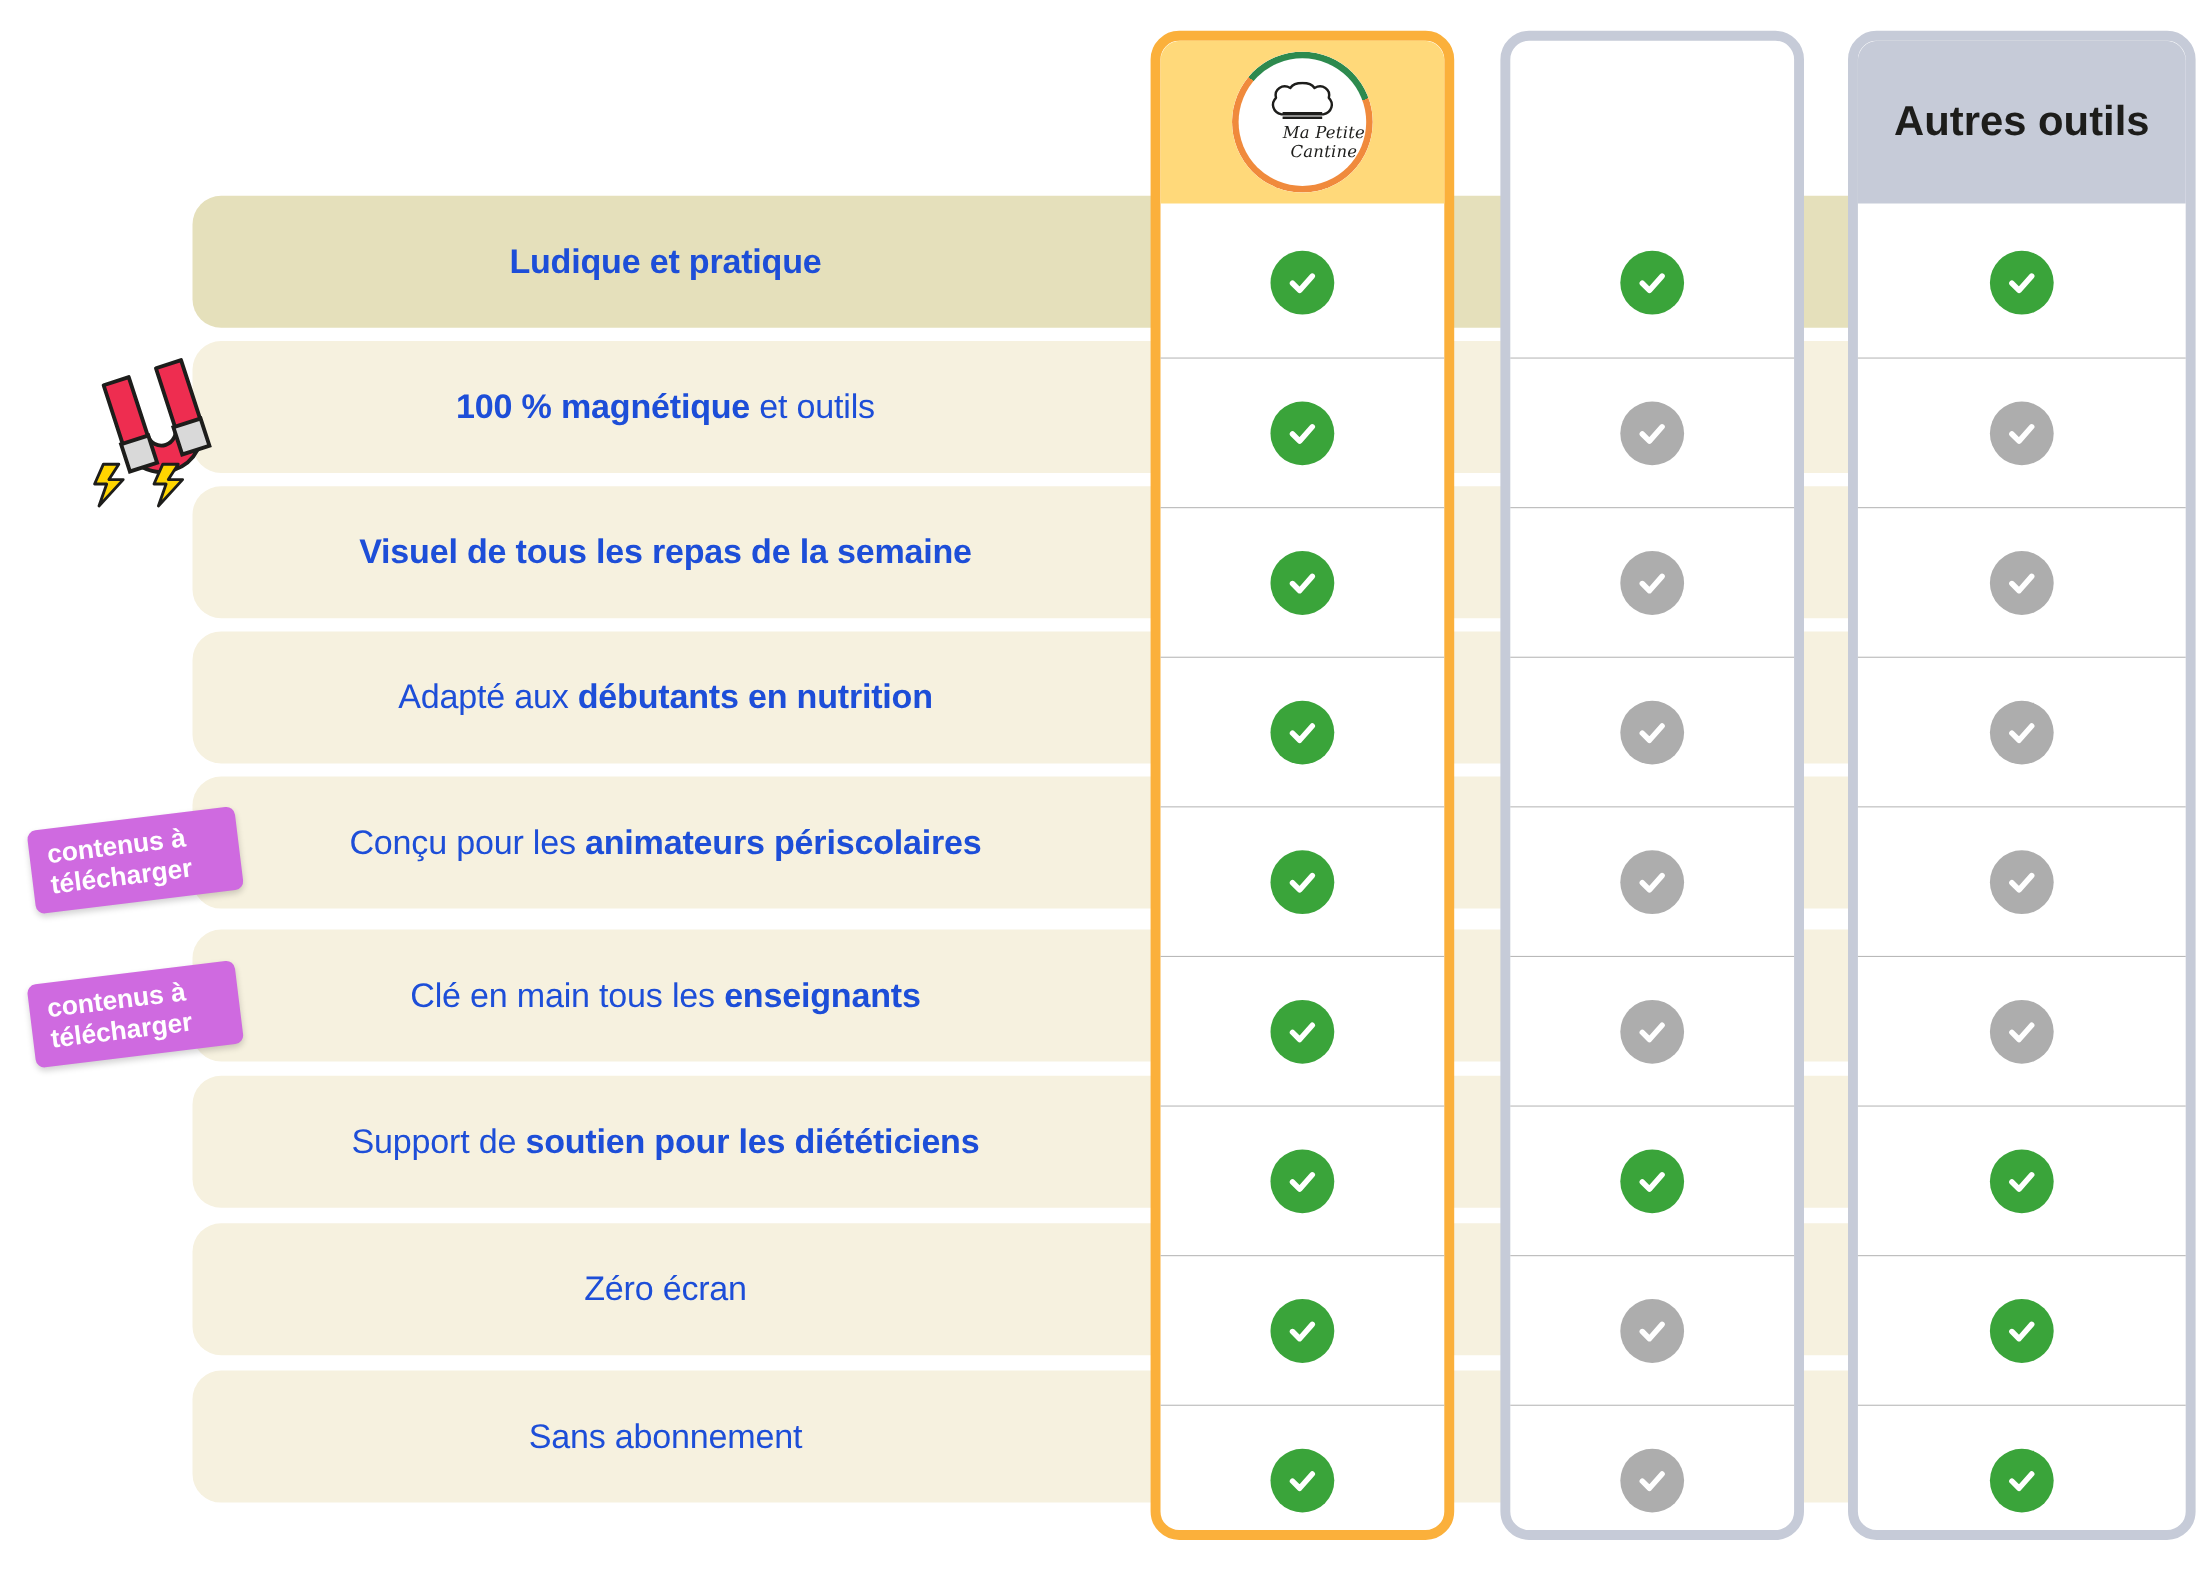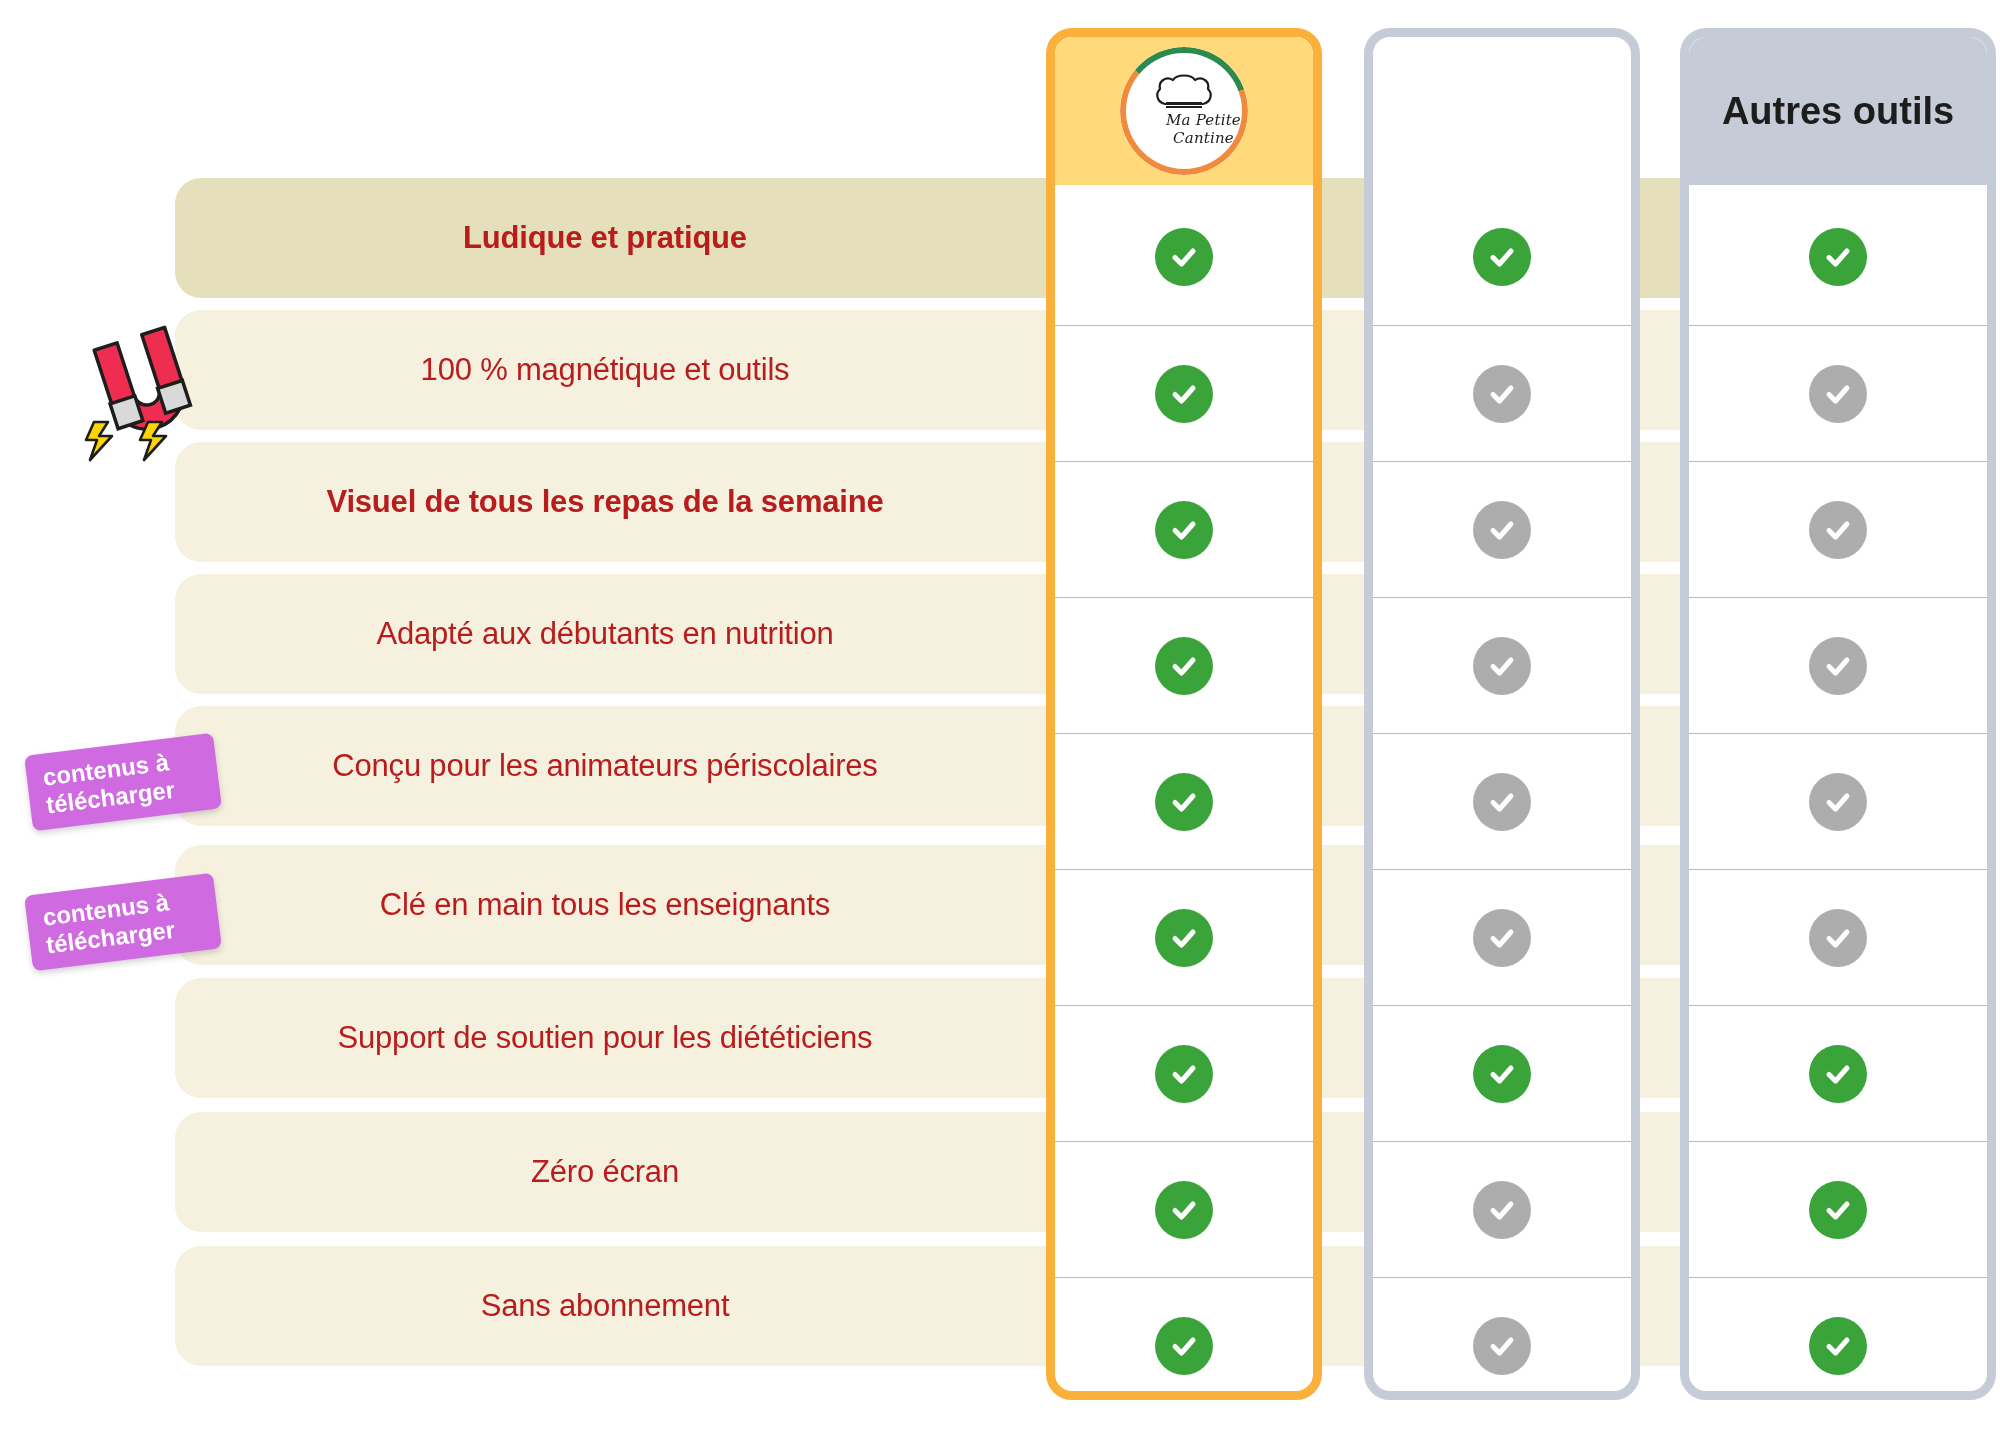--- a/index.html
+++ b/index.html
@@ -40,27 +40,27 @@
     display: flex;
     align-items: center;
   }
   .feature-row.tinted-strong { background: #e5e0bb; }
   .feature-row.tinted-soft   { background: #f6f1df; }
 
   .feature-label {
     width: 860px;
     text-align: center;
     font-size: 31px;
-    color: #b91c1c;
+    color: #1d4ed8;
     line-height: 1.2;
     padding: 0 24px;
     box-sizing: border-box;
     letter-spacing: -0.2px;
   }
-  .feature-label b { font-weight: 400; }
+  .feature-label b { font-weight: 700; }
   .feature-label.all-bold { font-weight: 700; }
 
   
   .column {
     position: absolute;
     top: 28px;
     border-radius: 26px;
     box-sizing: border-box;
     background: #ffffff;
   }

